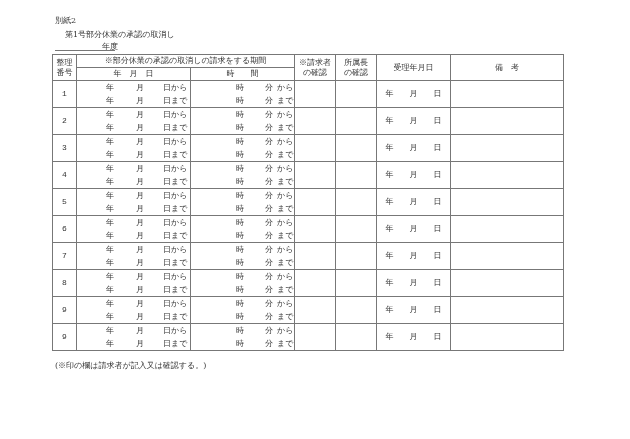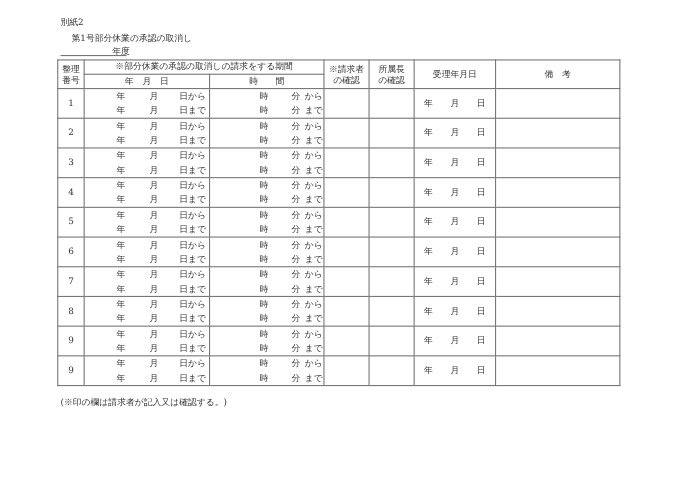--- a/index.html
+++ b/index.html
@@ -1,19 +1,19 @@
 <!DOCTYPE html>
 <html><head>
 <meta charset="utf-8">
 <style>
   html,body{margin:0;padding:0;background:#fff;}
   body{width:630px;height:439px;position:relative;overflow:hidden;
        font-family:"DejaVu Serif","Liberation Serif",serif;color:#333;font-size:8px;}
   .t{position:absolute;white-space:nowrap;}
-  table{position:absolute;left:52px;top:54px;width:511px;border-collapse:collapse;table-layout:fixed;}
+  table{position:absolute;left:52px;top:54px;width:511px;border-collapse:collapse;table-layout:fixed;font-family:Liberation Mono, monospace;}
   td{border:1px solid #777;padding:0;text-align:center;font-size:8px;line-height:10px;}
   .hd td{height:12px;}
   .dr td{height:26px;}
   .date, .time{position:relative;height:26px;}
   .date span,.time span{position:absolute;}
   .date .l1,.time .l1{top:2px;}
   .date .l2,.time .l2{top:15px;}
 </style>
 </head>
 <body>

